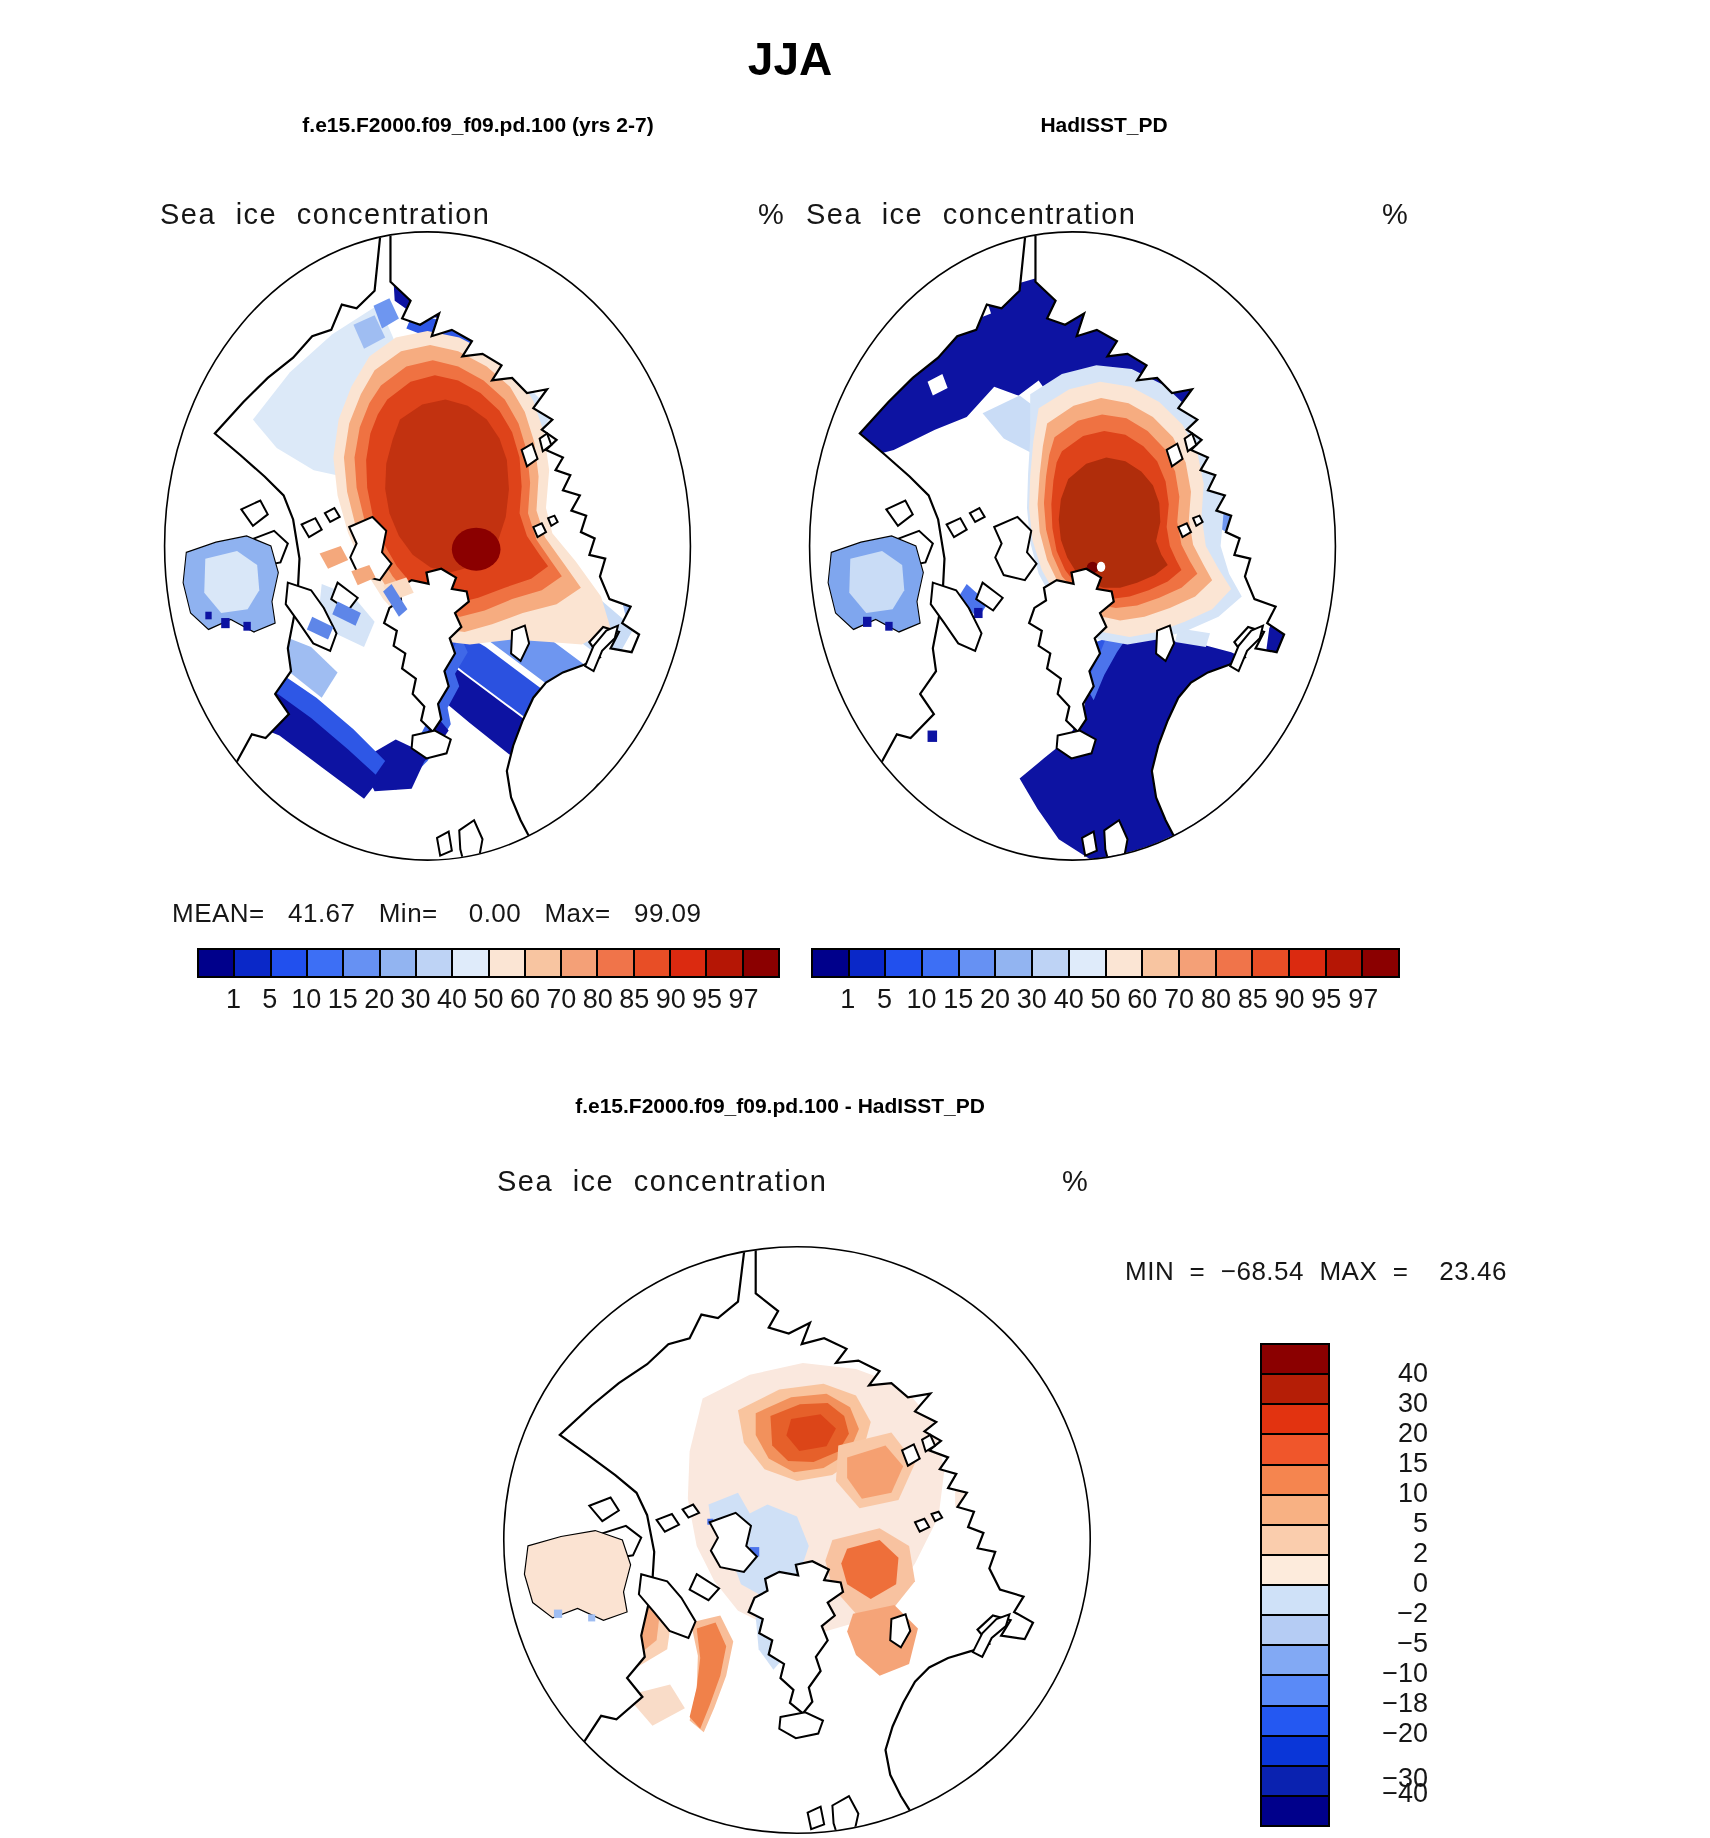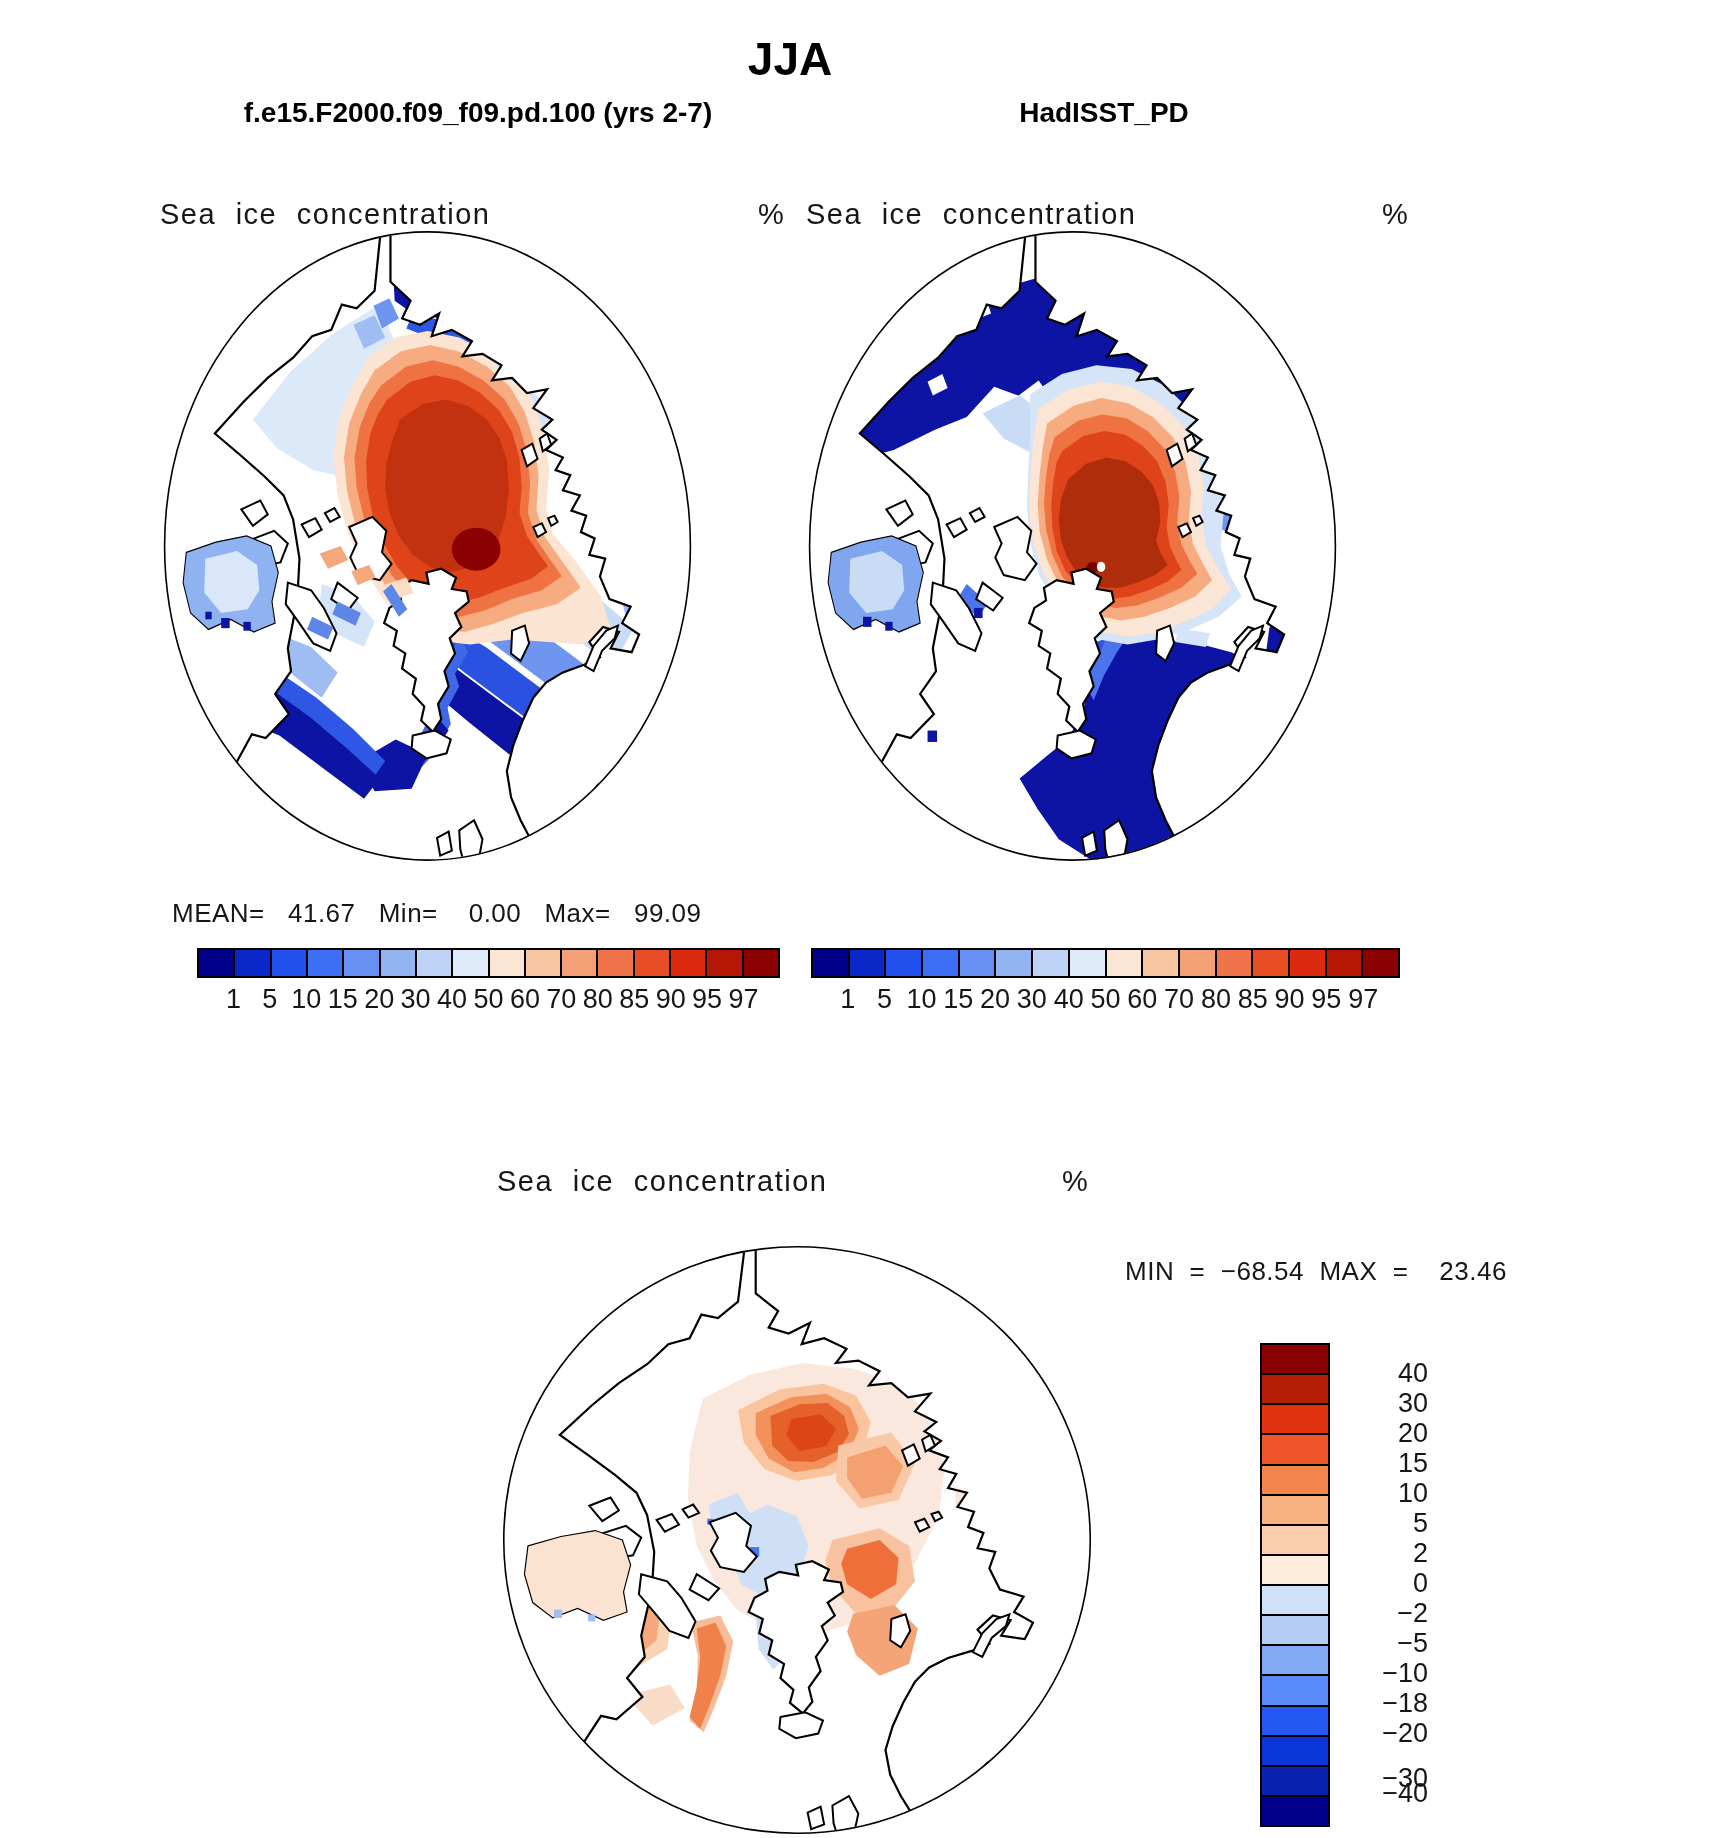--- a/index.html
+++ b/index.html
@@ -1,19 +1,19 @@
 <!DOCTYPE html>
 <html><head>
 <meta charset="utf-8">
 <style>
   html,body{margin:0;padding:0;background:#fff;}
   #fig{position:relative;width:1710px;height:1838px;background:#fff;overflow:hidden;
        font-family:"Liberation Sans",sans-serif;color:#000;}
   .t1{position:absolute;font-size:46px;font-weight:bold;transform:translateX(-50%);white-space:nowrap;}
-  .t2{position:absolute;font-size:28px;font-weight:bold;transform:translateX(-50%);white-space:nowrap;}
+  .t2{position:absolute;font-size:21px;font-weight:bold;transform:translateX(-50%);white-space:nowrap;margin-top:16px;}
   .plotlabel{position:absolute;font-size:29px;letter-spacing:1.5px;word-spacing:10px;color:#161616;white-space:nowrap;text-align:center;}
   .pct{position:absolute;font-size:29px;color:#161616;}
   .stats{position:absolute;font-size:26px;letter-spacing:.5px;white-space:pre;color:#161616;}
   .mapsvg{position:absolute;}
   .cb{position:absolute;display:flex;height:30px;border:2px solid #000;box-sizing:border-box;background:#fff;}
   .cb .cell{flex:1;border-left:2px solid #000;}
   .cb .cell:first-child{border-left:none;}
   .cb-ticks{position:absolute;height:36px;}
   .cb-ticks span{position:absolute;top:0;transform:translateX(-50%);font-size:27px;color:#161616;}
   .vcb{position:absolute;width:70px;height:484px;display:flex;flex-direction:column;border:2px solid #000;box-sizing:border-box;background:#fff;}
@@ -227,20 +227,21 @@
       <span style="left: 50%;">50</span>
       <span style="left: 56.25%;">60</span>
       <span style="left: 62.5%;">70</span>
       <span style="left: 68.75%;">80</span>
       <span style="left: 75%;">85</span>
       <span style="left: 81.25%;">90</span>
       <span style="left: 87.5%;">95</span>
       <span style="left: 93.75%;">97</span>
     </div>
 
+  <div class="t2" style="left:780px;top:1078px">f.e15.F2000.f09_f09.pd.100 - HadISST_PD</div>
   <div class="plotlabel" style="left:497px;top:1165px">Sea ice concentration</div>
   <div class="pct" style="left:1062px;top:1165px">%</div>
   <div class="stats" style="left:1125px;top:1256px">MIN  =  −68.54  MAX  =    23.46</div>
 
   <svg class="mapsvg" style="left:502px;top:1245px" width="590" height="590" viewBox="0 0 1000 1000" preserveAspectRatio="none">
     <ellipse cx="500" cy="500" rx="497" ry="497" fill="#fff"></ellipse>
     <g clip-path="url(#mapclip)">
       <path d="M340,260 L420,220 L510,200 L600,210 L680,240 L730,300 L750,380 L740,460 L700,540 L660,600 L600,640 L530,660 L460,650 L400,620 L360,570 L330,510 L315,430 L318,350 Z" fill="#FAE8DE"></path>
       <path d="M390,470 L450,440 L500,460 L520,510 L500,570 L450,600 L405,575 L385,520 Z" fill="#CFE0F6"></path>
       <path d="M440,590 L490,570 L510,620 L495,680 L460,720 L435,685 L430,630 Z" fill="#CFE0F6"></path>

